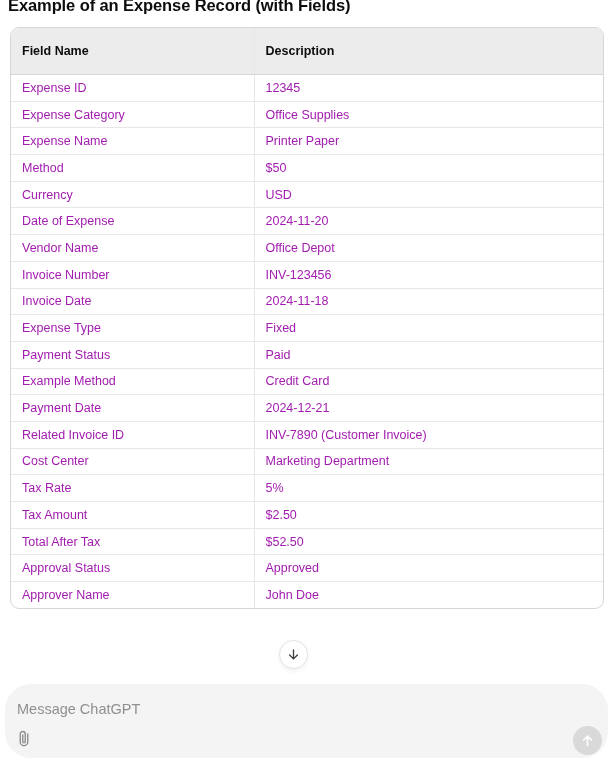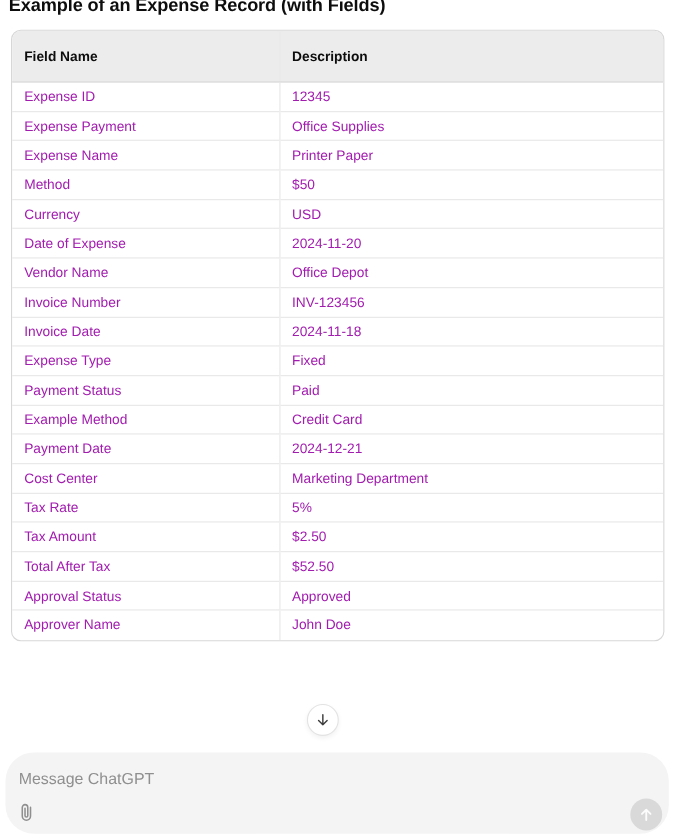--- a/index.html
+++ b/index.html
@@ -128,21 +128,21 @@
         <th>Field Name</th>
         <th>Description</th>
       </tr>
     </thead>
     <tbody>
         <tr>
           <td>Expense ID</td>
           <td>12345</td>
         </tr>
         <tr>
-          <td>Expense Payment</td>
+          <td>Expense Category</td>
           <td>Office Supplies</td>
         </tr>
         <tr>
           <td>Expense Name</td>
           <td>Printer Paper</td>
         </tr>
         <tr>
           <td>Method</td>
           <td>$50</td>
         </tr>
@@ -174,20 +174,24 @@
           <td>Payment Status</td>
           <td>Paid</td>
         </tr>
         <tr>
           <td>Example Method</td>
           <td>Credit Card</td>
         </tr>
         <tr>
           <td>Payment Date</td>
           <td>2024-12-21</td>
+        </tr>
+        <tr>
+          <td>Related Invoice ID</td>
+          <td>INV-7890 (Customer Invoice)</td>
         </tr>
         <tr>
           <td>Cost Center</td>
           <td>Marketing Department</td>
         </tr>
         <tr>
           <td>Tax Rate</td>
           <td>5%</td>
         </tr>
         <tr>

